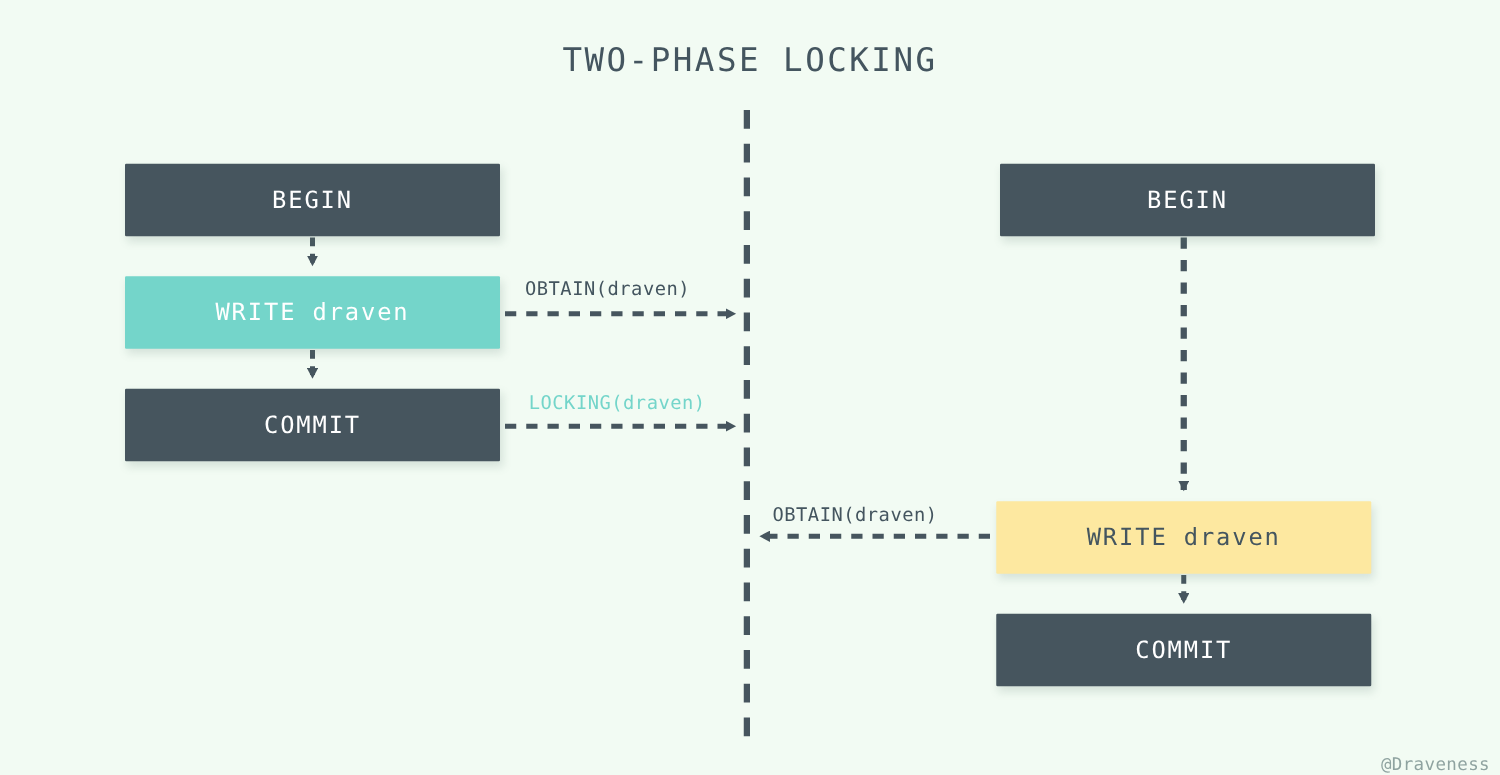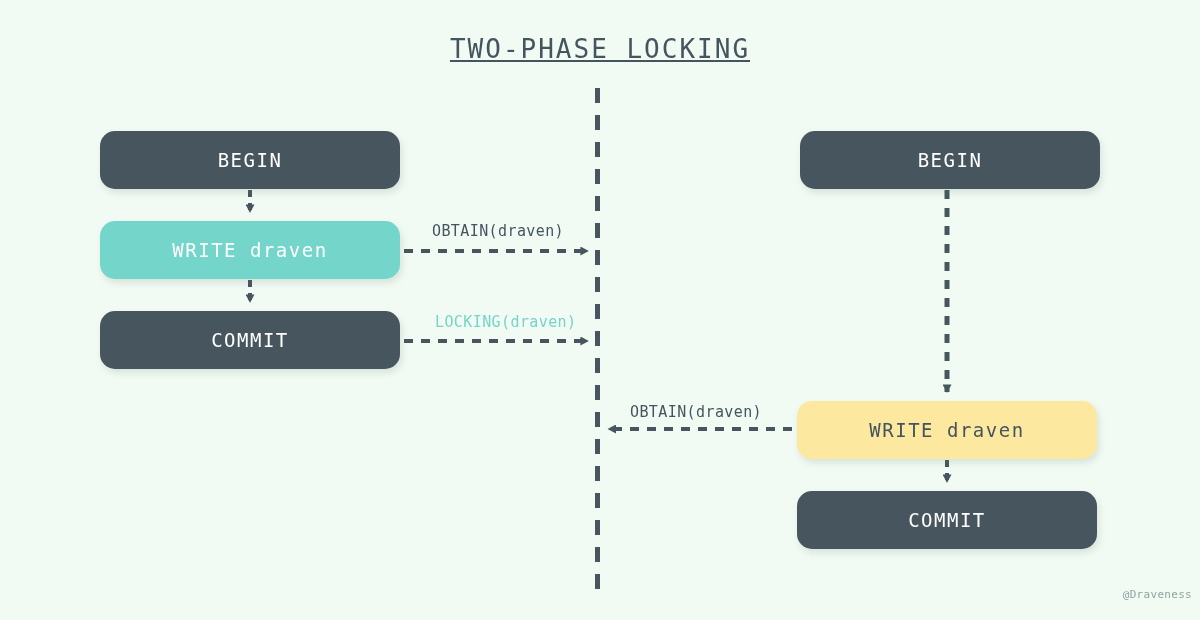--- a/index.html
+++ b/index.html
@@ -24,30 +24,29 @@
     position: absolute;
     left: 0;
     top: 34px;
     width: 1200px;
     text-align: center;
     font-size: 26px;
     letter-spacing: 2px;
     color: #44555f;
     font-family: "DejaVu Sans Mono", "Liberation Mono", monospace;
     white-space: pre;
-    text-decoration: underline;
   }
 
   
   .node {
     position: absolute;
     display: flex;
     align-items: center;
     justify-content: center;
-    border-radius: 15px;
+    border-radius: 1px;
     font-size: 19px;
     letter-spacing: 1.5px;
     white-space: pre;
     box-shadow: 2px 4px 7px rgba(90, 120, 110, 0.18);
     box-sizing: border-box;
   }
   .node.dark {
     background: #46555e;
     color: #ffffff;
   }
@@ -95,35 +94,34 @@
     pointer-events: none;
   }
 
   
   .edge-label {
     position: absolute;
     font-size: 15px;
     letter-spacing: 0.4px;
     white-space: pre;
     font-family: "DejaVu Sans Mono", "Liberation Mono", monospace;
-    margin-left: 12px;
   }
   .edge-label.dark  { color: #44555f; }
   .edge-label.teal  { color: #74d5ca; }
 
   .lbl-obtain-1  { left: 420px; top: 222px; }
   .lbl-release-1 { left: 423px; top: 313px; }
   .lbl-obtain-2  { left: 618px; top: 403px; }
 
   
   .watermark {
     position: absolute;
     right: 8px;
-    bottom: 19px;
-    font-size: 11px;
+    bottom: 0;
+    font-size: 14px;
     color: #8fa3a0;
     letter-spacing: 0.3px;
     white-space: pre;
   }
 </style>
 </head>
 <body>
 
 <div id="canvas">
 

